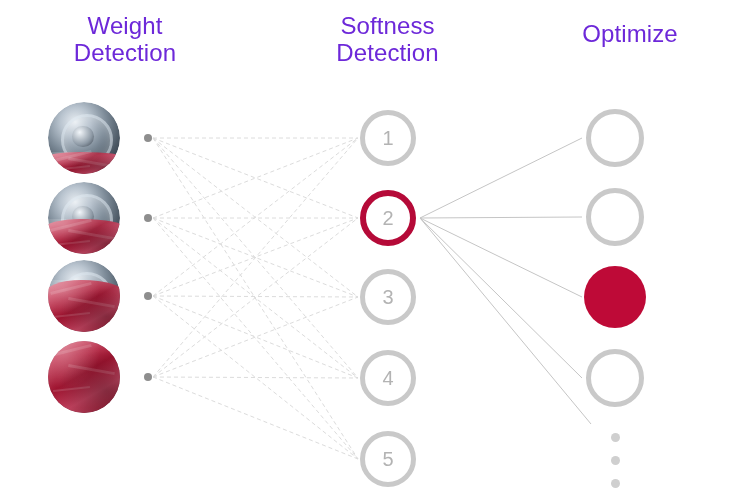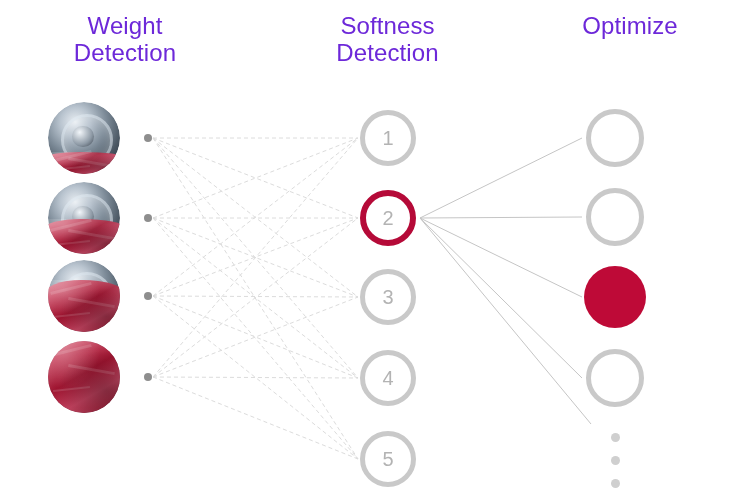--- a/index.html
+++ b/index.html
@@ -29,21 +29,21 @@
     font-size: 24px;
     line-height: 27px;
     font-weight: 400;
     letter-spacing: 0.1px;
     white-space: nowrap;
   }
   .col-heading .line { display: block; }
 
   #heading-weight      { left: 0px;   top: 12px; width: 250px; }
   #heading-softness    { left: 275px; top: 12px; width: 225px; }
-  #heading-optimize    { left: 510px; top: 12px; width: 240px; }
+  #heading-optimize    { left: 510px; top: 20px; width: 240px; }
 
   
   #edge-canvas {
     position: absolute;
     left: 0; top: 0;
     width: 750px; height: 500px;
     pointer-events: none;
   }
 
   

